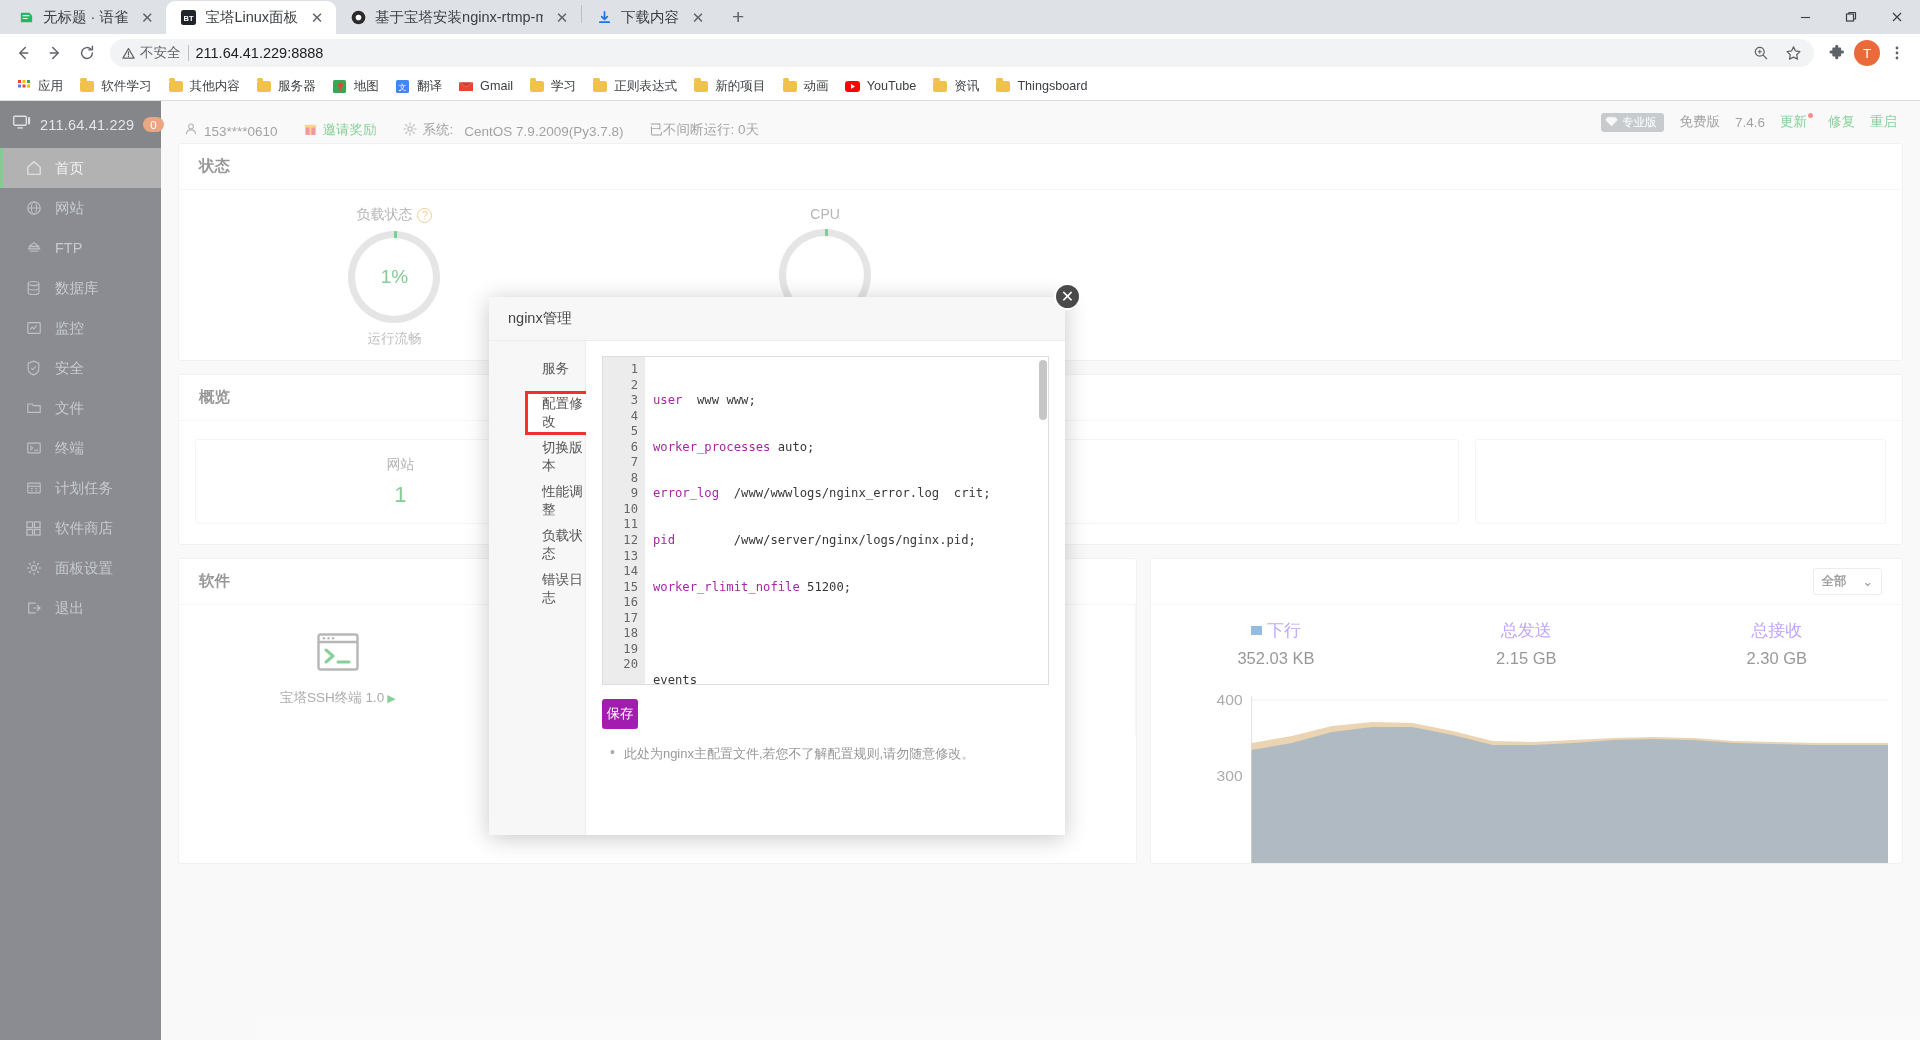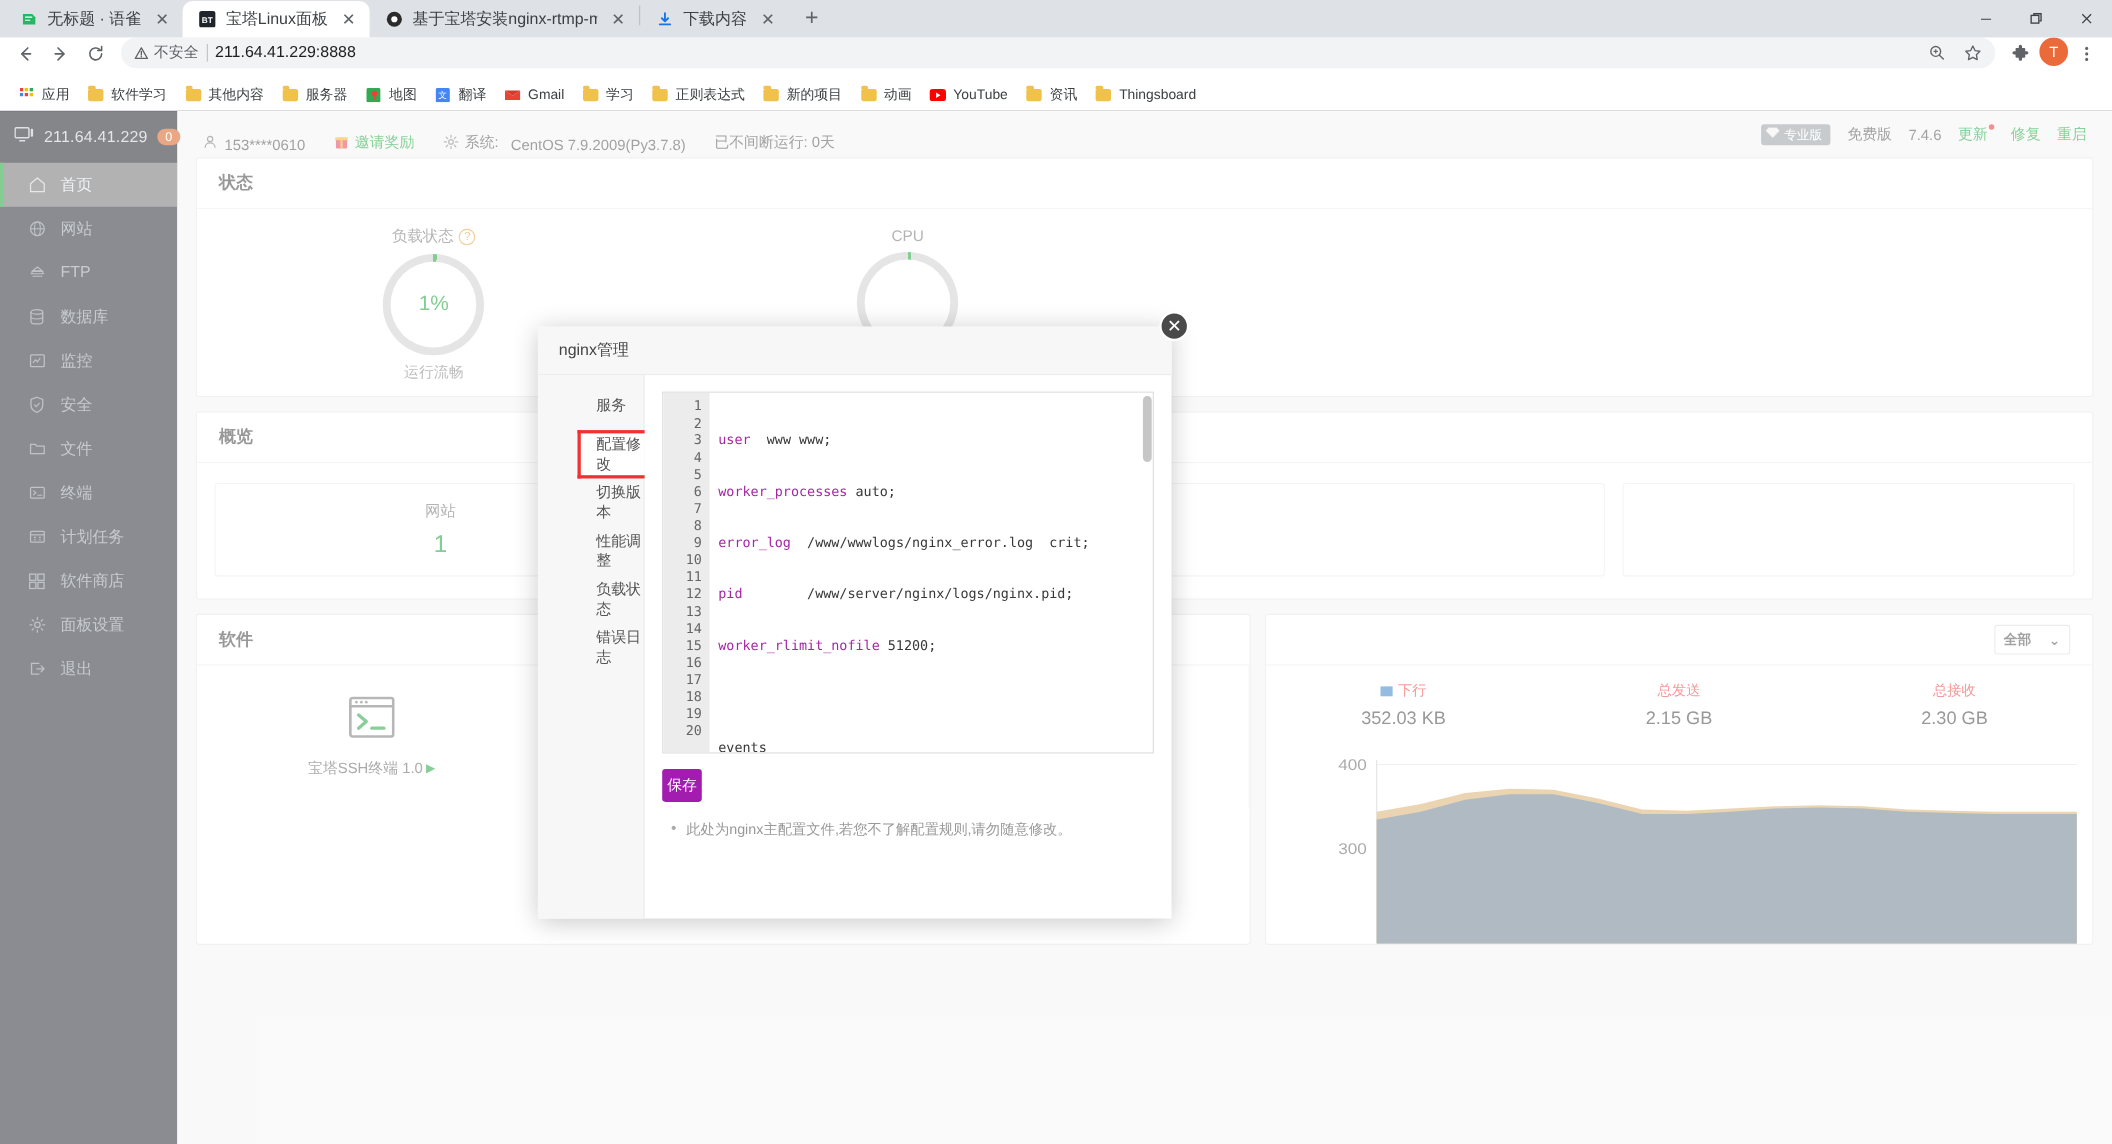--- a/index.html
+++ b/index.html
@@ -25,21 +25,21 @@
   .tab.active { background: #fff; }
   .tab .favicon { width: 17px; height: 17px; flex: 0 0 17px; display: flex; align-items: center; justify-content: center; }
   .tab .tab-title { flex: 1; white-space: nowrap; overflow: hidden; text-overflow: clip; font-size: 14.5px; }
   .tab .tabclose { width: 22px; height: 22px; flex: 0 0 22px; display: flex; align-items: center; justify-content: center; color: #5f6368; font-size: 15px; }
   .tabsep { width: 1px; height: 18px; background: #bcc0c4; align-self: center; margin-bottom: 7px; }
   .newtab { width: 30px; height: 30px; display: flex; align-items: center; justify-content: center;
     font-size: 21px; color: #5f6368; margin-bottom: 2px; margin-left: 6px; font-weight: 300;}
   .winctrls { margin-left: auto; display: flex; align-self: flex-start; height: 34px; }
   .winctrl { width: 46px; height: 34px; display: flex; align-items: center; justify-content: center; color: #3c4043; }
 
-  .toolbar { height: 38px; background: #fff; display: flex; padding: 0 8px; flex: 0 0 38px; gap: 2px;}
+  .toolbar { height: 38px; background: #fff; display: flex; align-items: center; padding: 0 8px; flex: 0 0 38px; gap: 2px;}
   .tbtn { width: 30px; height: 30px; display: flex; align-items: center; justify-content: center; color: #5f6368; border-radius: 50%; }
   .omnibox {
     flex: 1; height: 28px; background: #f1f3f4; border-radius: 14px; margin: 0 6px;
     display: flex; align-items: center; padding: 0 6px 0 12px; gap: 7px; font-size: 14px; color: #202124;
   }
   .omnibox .notsecure { display: flex; align-items: center; gap: 5px; color: #5f6368; font-size: 13.5px;}
   .omnibox .vbar { width: 1px; height: 16px; background: #bdc1c6; }
   .omnibox .url { color: #202124; font-size: 14.5px; }
   .omnibox .obtools { margin-left: auto; display: flex; gap: 2px; }
   .avatar { width: 26px; height: 26px; border-radius: 50%; background: #ea6a3a; color: #fff;
@@ -99,21 +99,21 @@
   .ov-val { font-size: 22px; color:#1aa53a; }
 
   .soft-body { display:flex; }
   .soft-cell { flex:1; height: 130px; border-right:1px solid #efefef; display:flex; flex-direction:column;
      align-items:center; justify-content:center; gap: 14px;}
   .soft-name { font-size: 13.5px; color:#666; display:flex; align-items:center; gap:3px;}
   .play { color:#29a745; font-size: 11px;}
 
   .net-stats { display:flex; padding: 14px 0 10px;}
   .ns-cell { flex:1; text-align:center; }
-  .ns-lbl { font-size: 13px; color:#ef4444; display:flex; align-items:center; justify-content:center; gap:5px;}
+  .ns-lbl { font-size: 17px; color:#8b5cf6; display:flex; align-items:center; justify-content:center; gap:5px;}
   .ns-sq { width:11px; height:9px; display:inline-block;}
   .ns-val { font-size: 16.5px; color:#444; margin-top:7px;}
 
   .chart-wrap { height: 185px; position: relative; padding: 0 14px 0 0;}
 
   
   .modal {
     position: absolute; left: 489px; top: 196px; width: 576px; height: 538px;
     background: #fff; z-index: 60; box-shadow: 0 3px 22px rgba(0,0,0,.22);
   }

